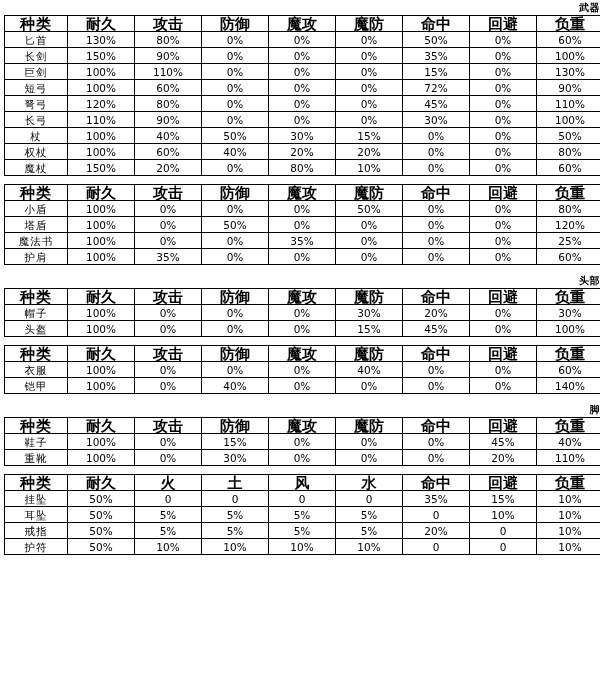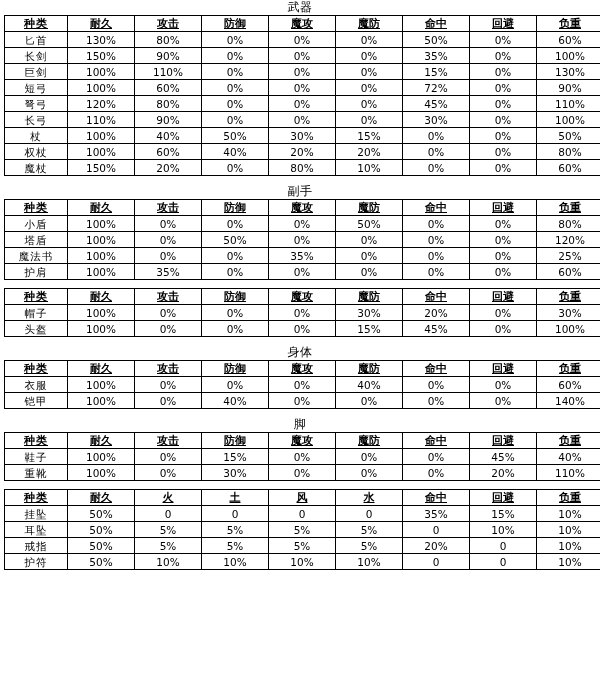--- a/index.html
+++ b/index.html
@@ -16,23 +16,23 @@
   }
   .page {
     width: 600px;
     padding: 0;
     box-sizing: border-box;
   }
   .section {
     margin: 0 0 8px 0;
   }
   .section-title {
-    text-align: center;
-    font-size: 12px;
-    font-weight: normal;
+    text-align: right;
+    font-size: 10px;
+    font-weight: bold;
     line-height: 13px;
     padding: 1px 0 1px 0;
     letter-spacing: 0.5px;
   }
   table.grid {
     border-collapse: collapse;
     width: 592px;
     margin: 0 4px;
     table-layout: fixed;
   }
@@ -41,22 +41,21 @@
     font-size: 10.5px;
     line-height: 12px;
     height: 15px;
     padding: 0;
     text-align: center;
     vertical-align: middle;
     font-weight: normal;
   }
   table.grid th {
     font-weight: bold;
-    font-size: 11px;
-    text-decoration: underline;
+    font-size: 15px;
   }
   table.grid td.first-col,
   table.grid th.first-col {
     width: 62px;
     text-align: center;
     letter-spacing: 1px;
   }
   table.grid td.dcol,
   table.grid th.dcol {
     width: 66px;
@@ -183,21 +182,20 @@
               <td class="dcol val">80%</td>
               <td class="dcol val">10%</td>
               <td class="dcol val">0%</td>
               <td class="dcol val">0%</td>
               <td class="dcol val">60%</td>
             </tr>
           </tbody>
         </table>
       </div>
       <div class="section sec-off">
-        <div class="section-title">副手</div>
         <table class="grid">
           <thead>
             <tr>
               <th class="first-col">种类</th>
               <th class="dcol">耐久</th>
               <th class="dcol">攻击</th>
               <th class="dcol">防御</th>
               <th class="dcol">魔攻</th>
               <th class="dcol">魔防</th>
               <th class="dcol">命中</th>
@@ -247,20 +245,21 @@
               <td class="dcol val">0%</td>
               <td class="dcol val">0%</td>
               <td class="dcol val">0%</td>
               <td class="dcol val">0%</td>
               <td class="dcol val">60%</td>
             </tr>
           </tbody>
         </table>
       </div>
       <div class="section sec-head">
+        <div class="section-title">头部</div>
         <table class="grid">
           <thead>
             <tr>
               <th class="first-col">种类</th>
               <th class="dcol">耐久</th>
               <th class="dcol">攻击</th>
               <th class="dcol">防御</th>
               <th class="dcol">魔攻</th>
               <th class="dcol">魔防</th>
               <th class="dcol">命中</th>
@@ -288,21 +287,20 @@
               <td class="dcol val">0%</td>
               <td class="dcol val">15%</td>
               <td class="dcol val">45%</td>
               <td class="dcol val">0%</td>
               <td class="dcol val">100%</td>
             </tr>
           </tbody>
         </table>
       </div>
       <div class="section sec-body">
-        <div class="section-title">身体</div>
         <table class="grid">
           <thead>
             <tr>
               <th class="first-col">种类</th>
               <th class="dcol">耐久</th>
               <th class="dcol">攻击</th>
               <th class="dcol">防御</th>
               <th class="dcol">魔攻</th>
               <th class="dcol">魔防</th>
               <th class="dcol">命中</th>

